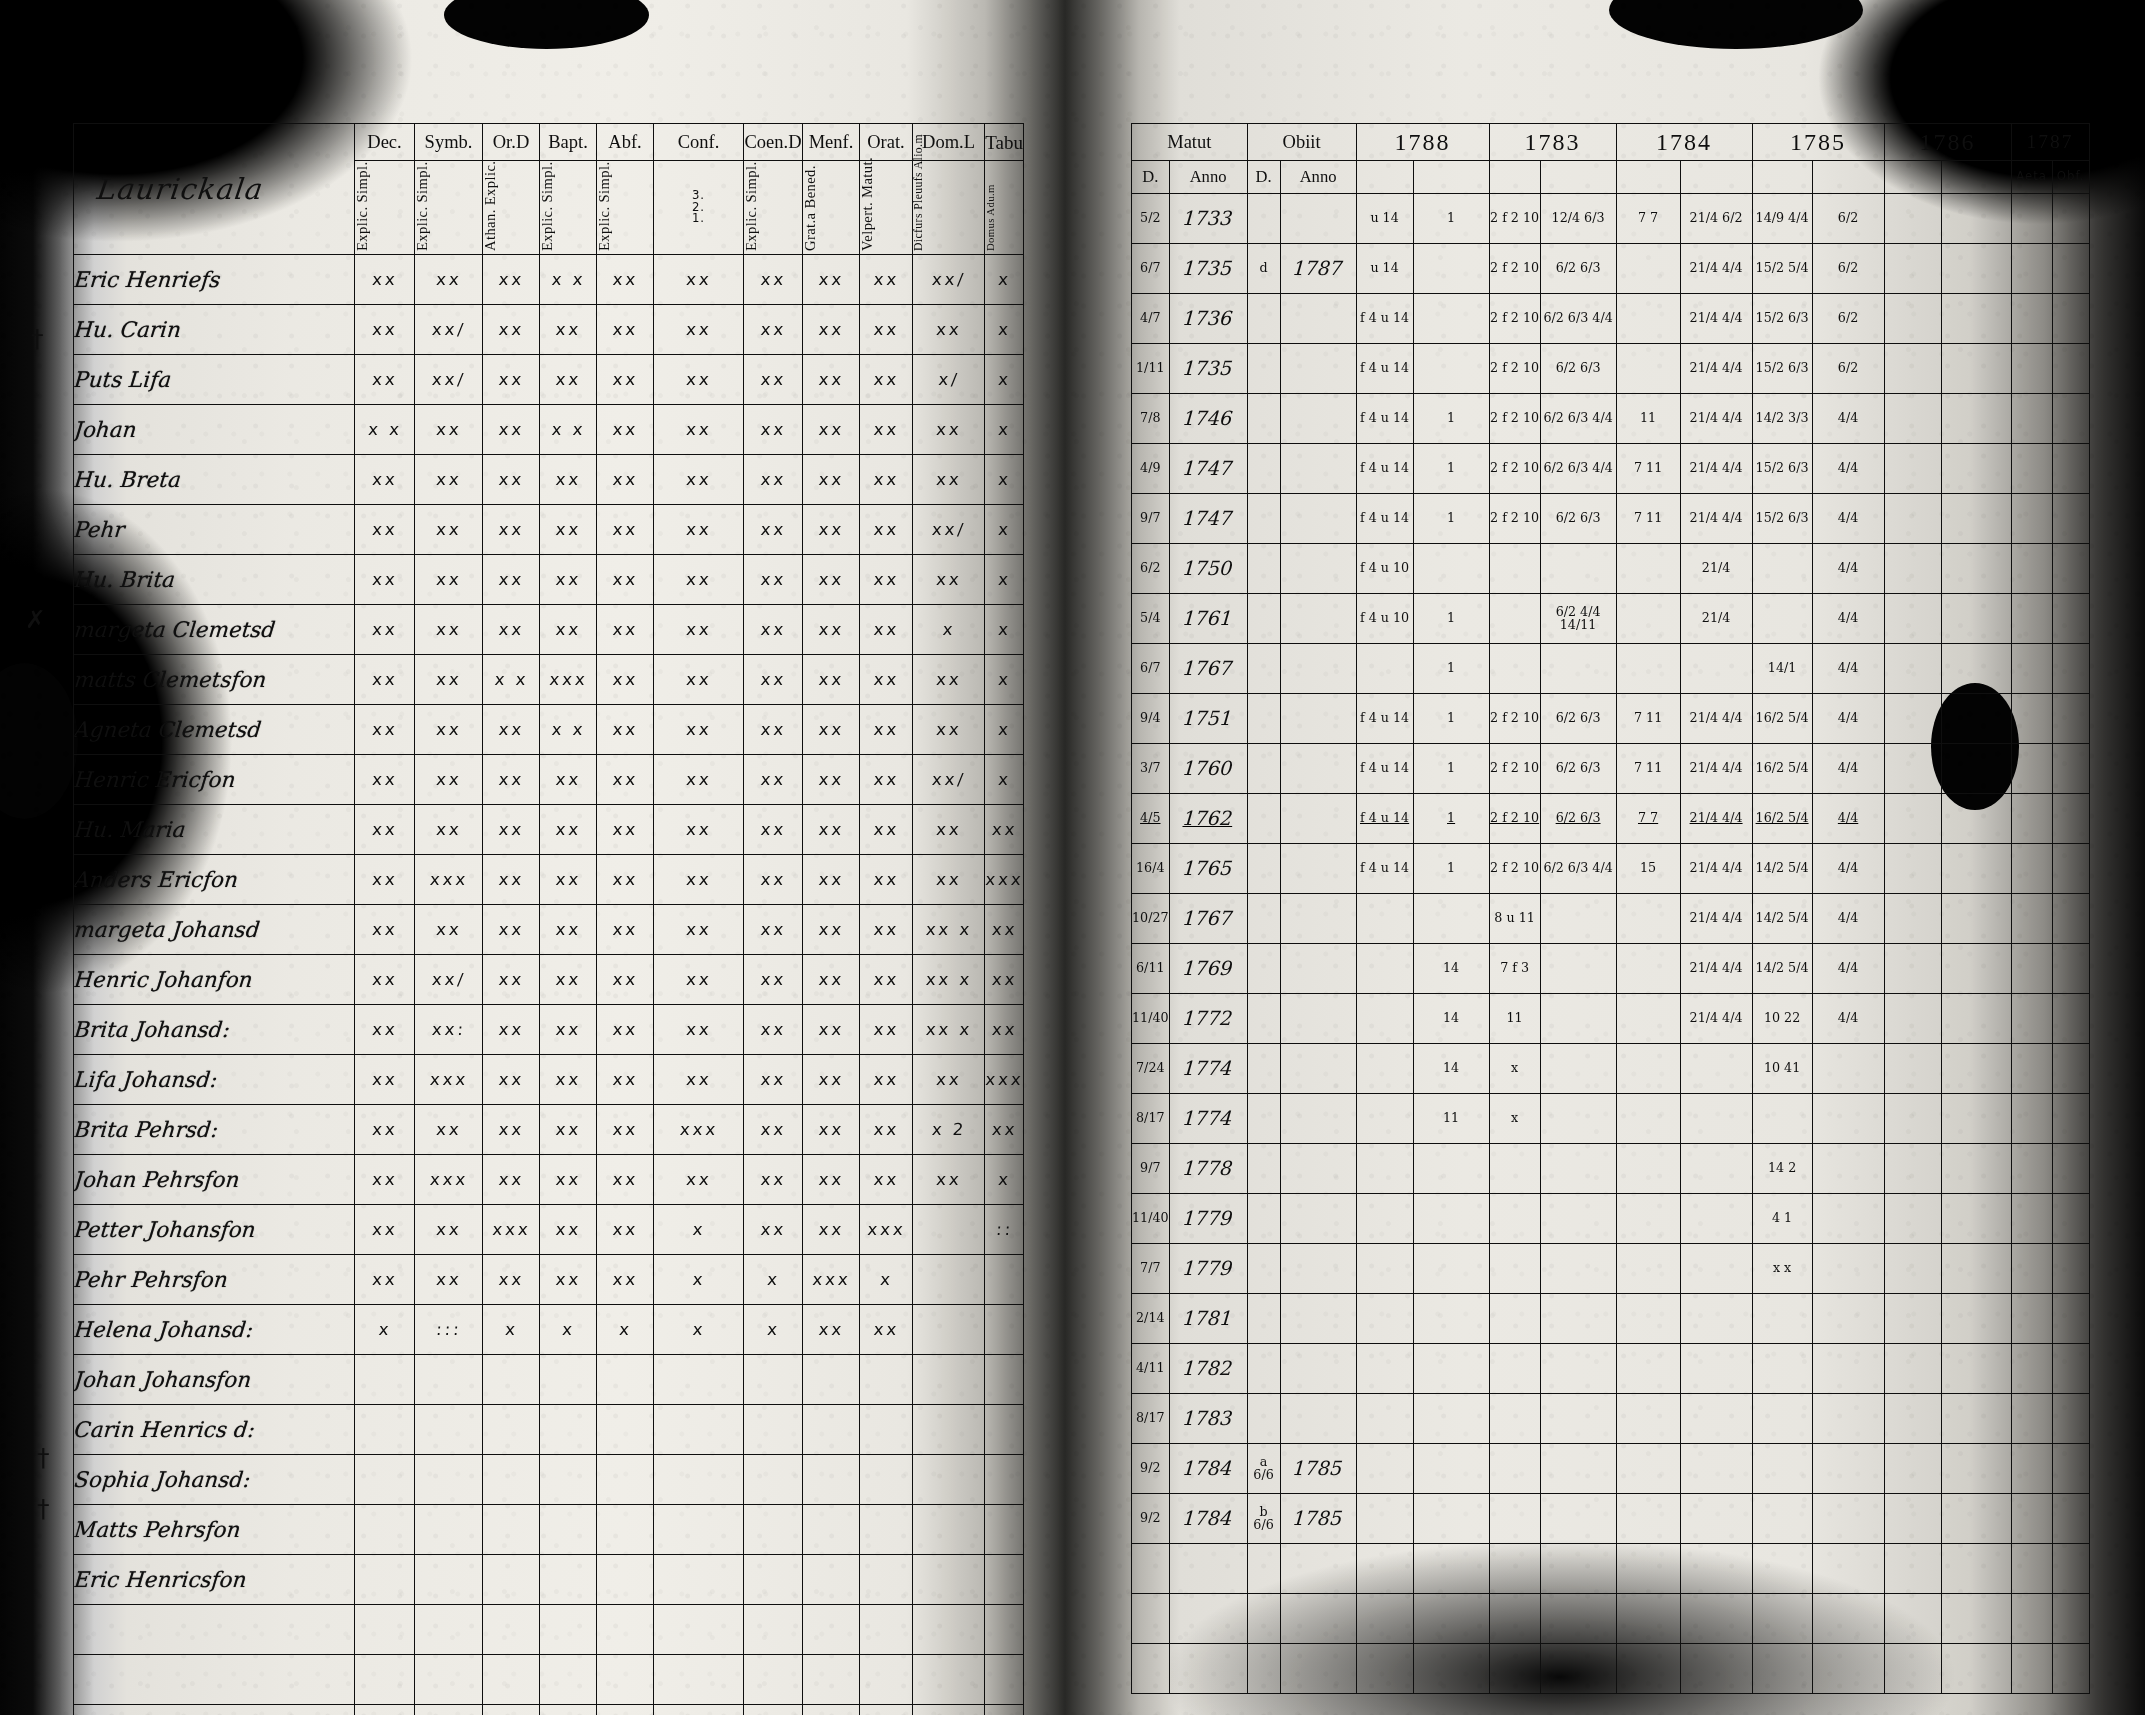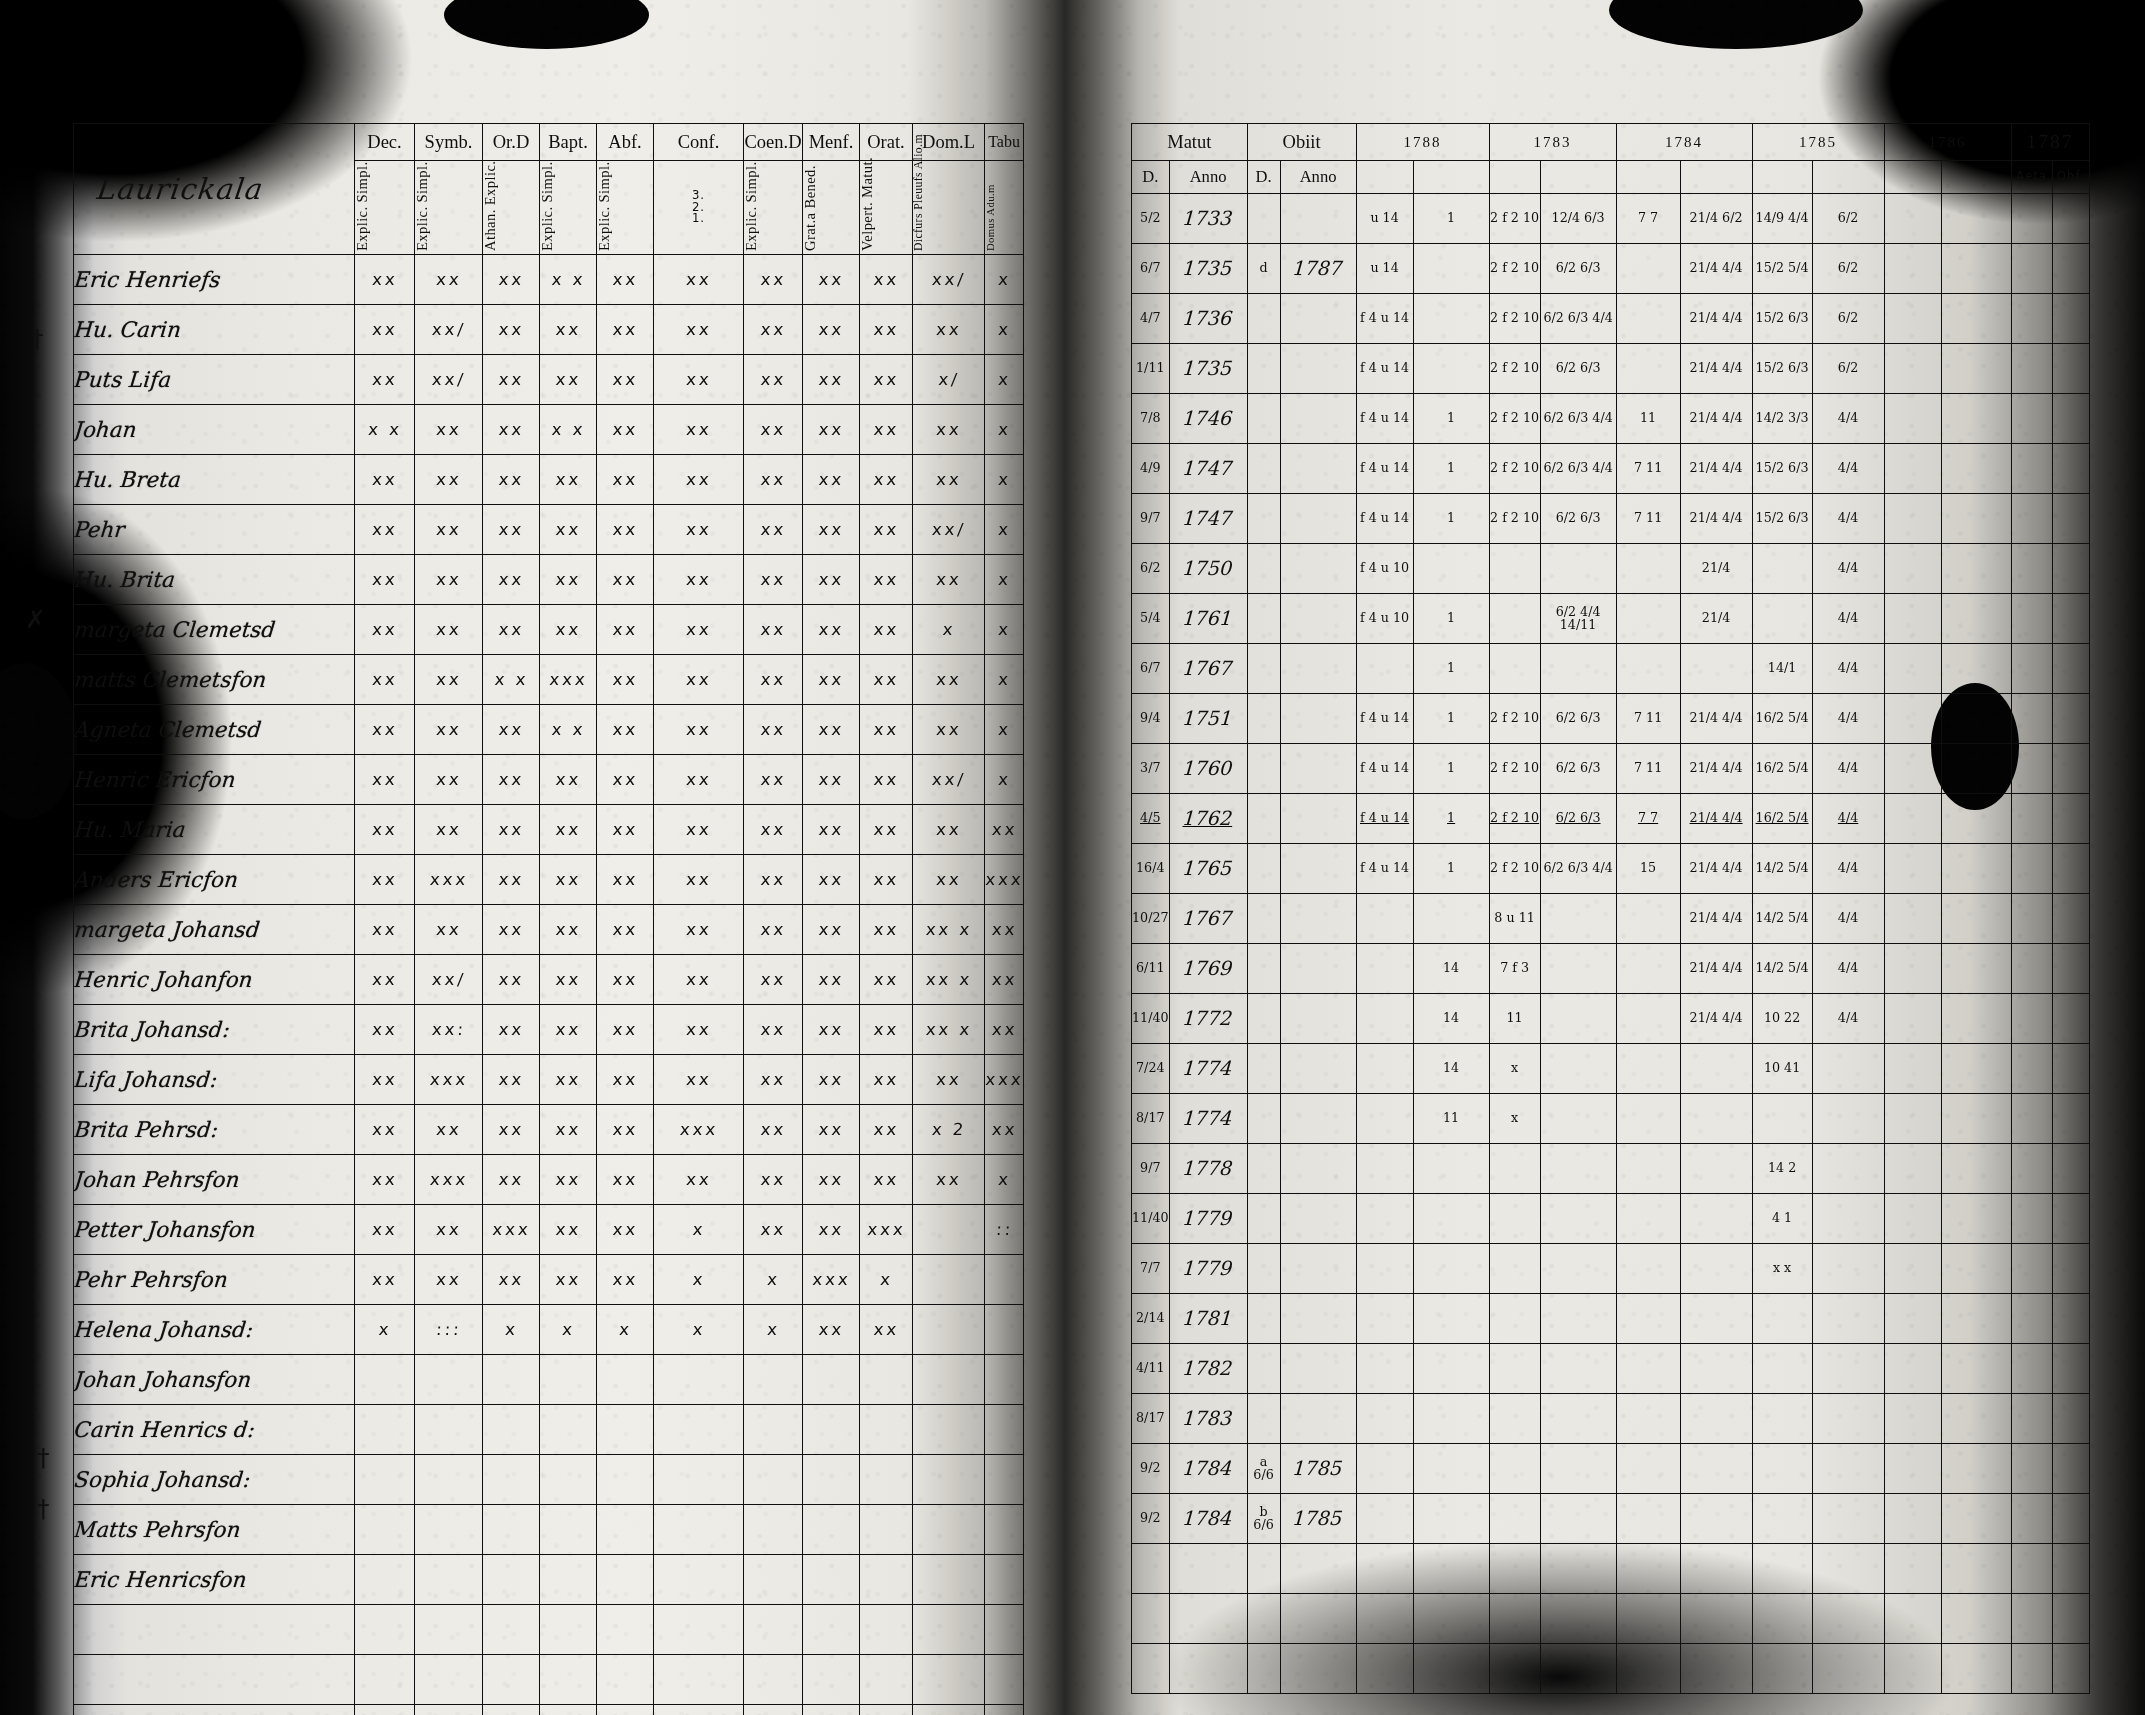--- a/index.html
+++ b/index.html
@@ -47,21 +47,21 @@
     padding-left:23.4px;transform:skewX(-8deg);letter-spacing:1px;
   }
   .mk{font-family:"DejaVu Sans",sans-serif;font-size:16.6px;text-align:center;
       letter-spacing:2.9px;color:#191919;transform:skewX(-5deg);}
   .num{font-family:"DejaVu Serif",serif;font-style:italic;font-size:19.5px;
        text-align:center;color:#151515;transform:skewX(-5deg);}
   .frac{font-family:"DejaVu Serif",serif;font-size:12.7px;text-align:center;
         line-height:.95;color:#181818;}
   .tiny{font-family:"DejaVu Sans",sans-serif;font-size:11.7px;text-align:center;
         color:#222;line-height:1;letter-spacing:1px;}
-  .yr{font-family:"Liberation Serif",serif;font-size:15px;text-align:center;letter-spacing:2px;}
+  .yr{font-family:"Liberation Serif",serif;font-size:24px;text-align:center;letter-spacing:2px;}
 
   .crossmark{position:absolute;font-family:"DejaVu Sans",sans-serif;
              font-size:25px;color:#111;}
   .blot{position:absolute;background:#050505;border-radius:50%;}
 </style>
 </head>
 <body>
 
 <div id="scan">
 
@@ -95,21 +95,21 @@
           <td class="hdr">Dec.</td>
           <td class="hdr">Symb.</td>
           <td class="hdr">Or.D</td>
           <td class="hdr">Bapt.</td>
           <td class="hdr">Abf.</td>
           <td class="hdr">Conf.</td>
           <td class="hdr">Coen.D</td>
           <td class="hdr">Menf.</td>
           <td class="hdr">Orat.</td>
           <td class="hdr">Dom.L</td>
-          <td class="hdr" style="font-size:16px">Tabu</td>
+          <td class="hdr" style="font-size:19px">Tabu</td>
         </tr>
         <tr style="height:94px">
           <td><span class="vert">Explic. Simpl.</span></td>
           <td><span class="vert">Explic. Simpl.</span></td>
           <td><span class="vert">Athan. Explic.</span></td>
           <td><span class="vert">Explic. Simpl.</span></td>
           <td><span class="vert">Explic. Simpl.</span></td>
           <td class="tiny">
             <div>3.</div>
               <div>2.</div>

